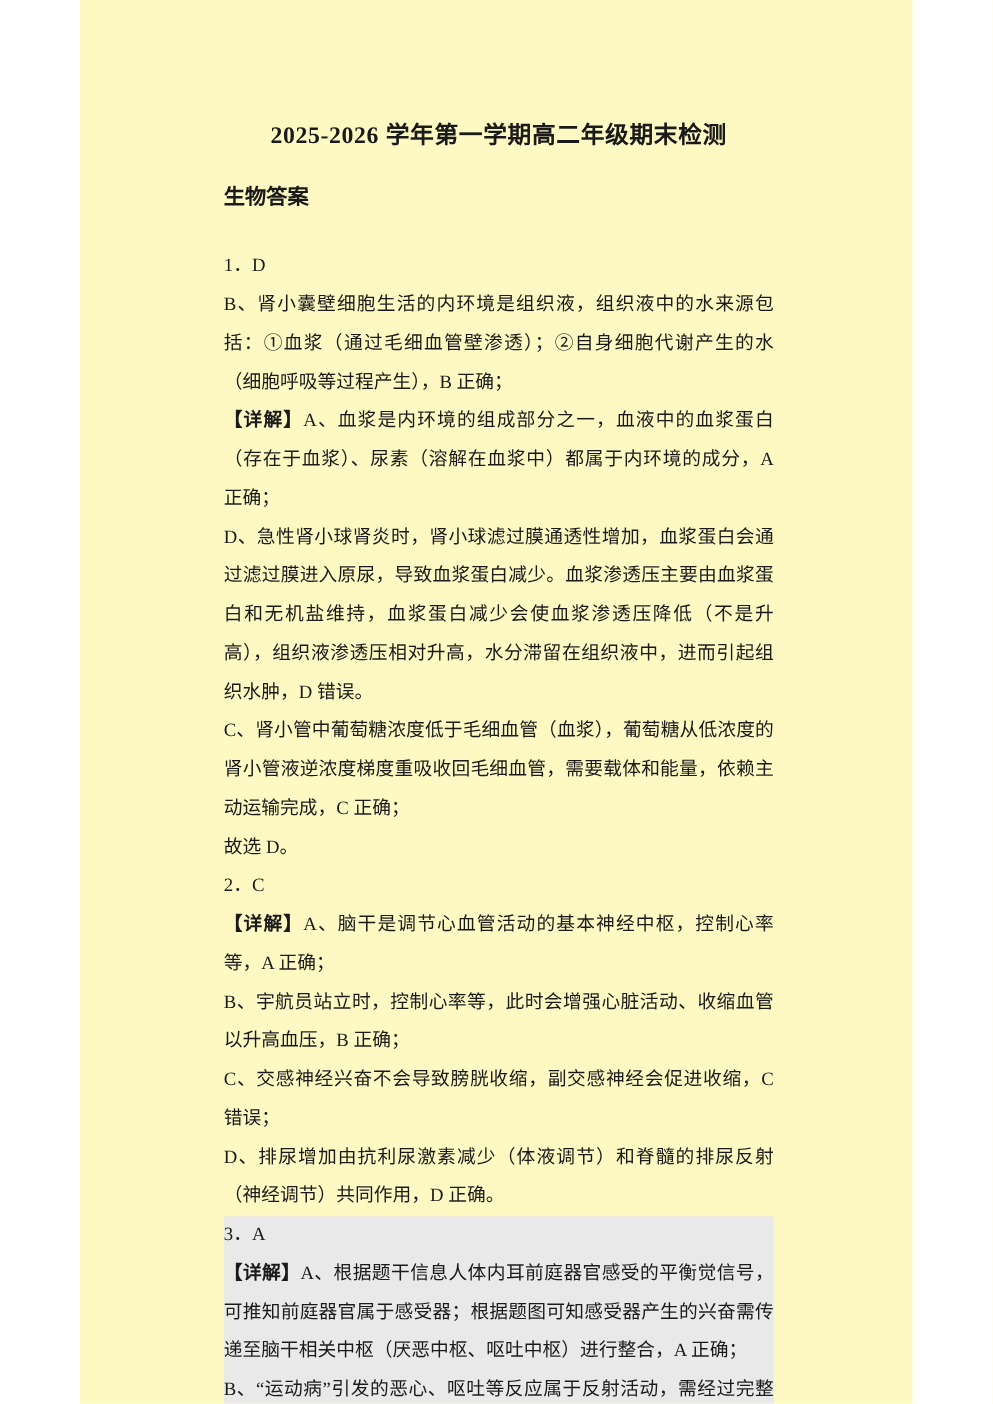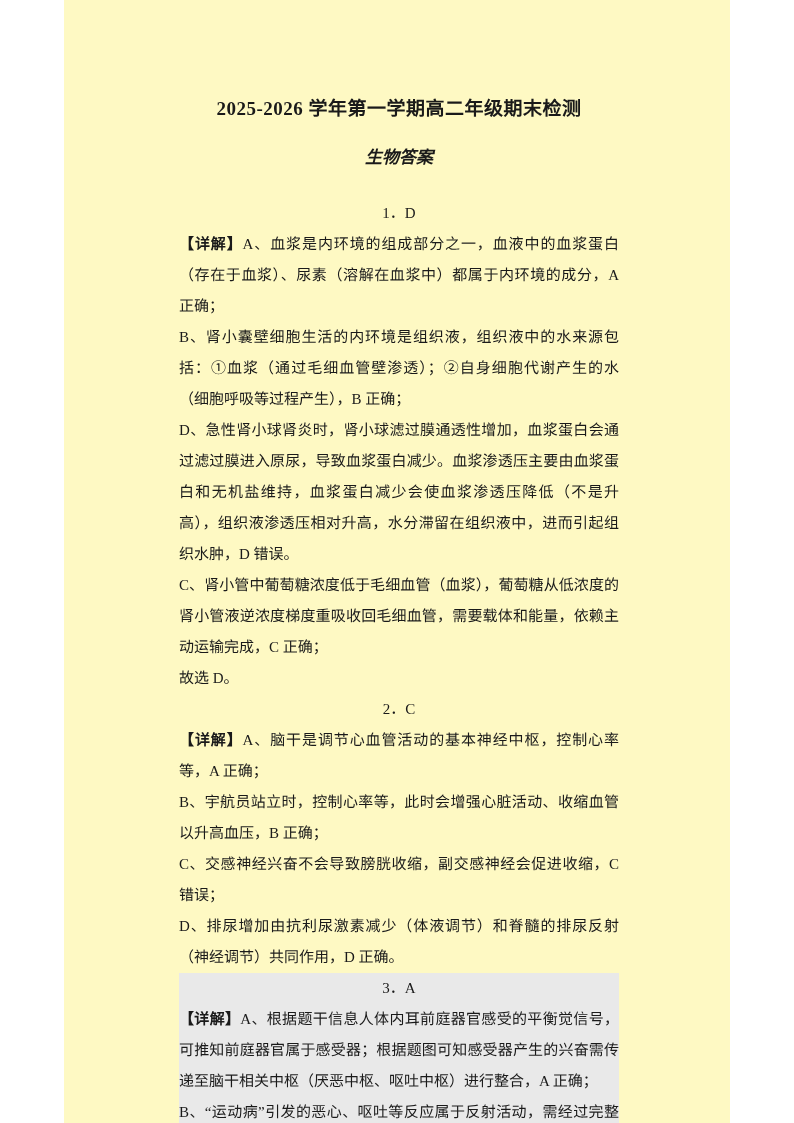--- a/index.html
+++ b/index.html
@@ -23,60 +23,58 @@
   .title {
     margin: 0 0 24px 0;
     text-align: center;
     font-size: 19px;
     font-weight: bold;
     letter-spacing: 0.5px;
     line-height: 26px;
   }
   .subtitle {
     margin: 0 0 28px 0;
-    text-align: center;
     font-size: 17px;
     font-weight: bold;
     line-height: 24px;
-    font-style: italic;
   }
   .answer {
     margin: 0;
   }
   .answer p {
     margin: 0;
     font-size: 15px;
     line-height: 31px;
     text-align: justify;
     text-justify: inter-ideograph;
     word-break: break-all;
   }
   .answer .num {
-    text-align: center;
+    text-align: left;
   }
   .detail-label {
     font-weight: bold;
   }
   .answer.highlighted {
     background: #e9e9e9;
     padding-bottom: 3px;
   }
 </style>
 </head>
 <body>
 
 <div class="page">
 
   <h1 class="title">2025-2026 学年第一学期高二年级期末检测</h1>
   <h2 class="subtitle">生物答案</h2>
 
   <section class="answer">
     <p class="num">1．D</p>
+    <p>B、肾小囊壁细胞生活的内环境是组织液，组织液中的水来源包括：①血浆（通过毛细血管壁渗透）；②自身细胞代谢产生的水（细胞呼吸等过程产生），B 正确；</p>
     <p><span class="detail-label">【详解】</span><span>A、血浆是内环境的组成部分之一，血液中的血浆蛋白（存在于血浆）、尿素（溶解在血浆中）都属于内环境的成分，A 正确；</span></p>
-    <p>B、肾小囊壁细胞生活的内环境是组织液，组织液中的水来源包括：①血浆（通过毛细血管壁渗透）；②自身细胞代谢产生的水（细胞呼吸等过程产生），B 正确；</p>
     <p>D、急性肾小球肾炎时，肾小球滤过膜通透性增加，血浆蛋白会通过滤过膜进入原尿，导致血浆蛋白减少。血浆渗透压主要由血浆蛋白和无机盐维持，血浆蛋白减少会使血浆渗透压降低（不是升高），组织液渗透压相对升高，水分滞留在组织液中，进而引起组织水肿，D 错误。</p>
     <p>C、肾小管中葡萄糖浓度低于毛细血管（血浆），葡萄糖从低浓度的肾小管液逆浓度梯度重吸收回毛细血管，需要载体和能量，依赖主动运输完成，C 正确；</p>
     <p>故选 D。</p>
   </section>
 
   <section class="answer">
     <p class="num">2．C</p>
     <p><span class="detail-label">【详解】</span><span>A、脑干是调节心血管活动的基本神经中枢，控制心率等，A 正确；</span></p>
     <p>B、宇航员站立时，控制心率等，此时会增强心脏活动、收缩血管以升高血压，B 正确；</p>
     <p>C、交感神经兴奋不会导致膀胱收缩，副交感神经会促进收缩，C 错误；</p>

